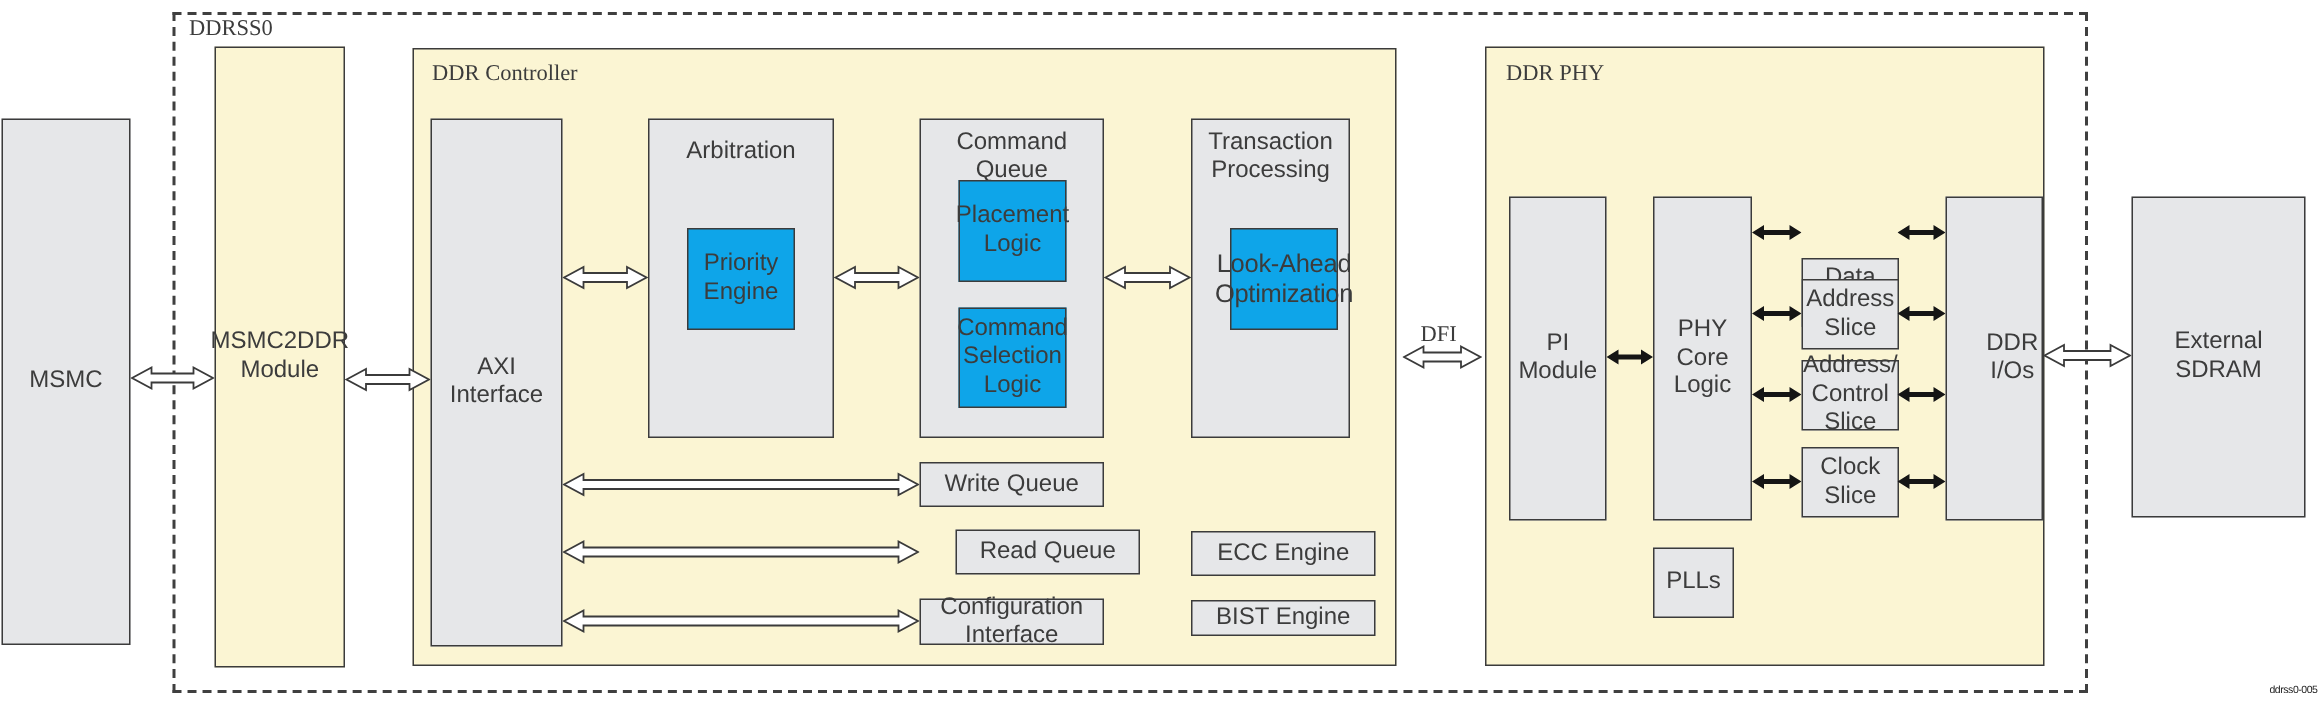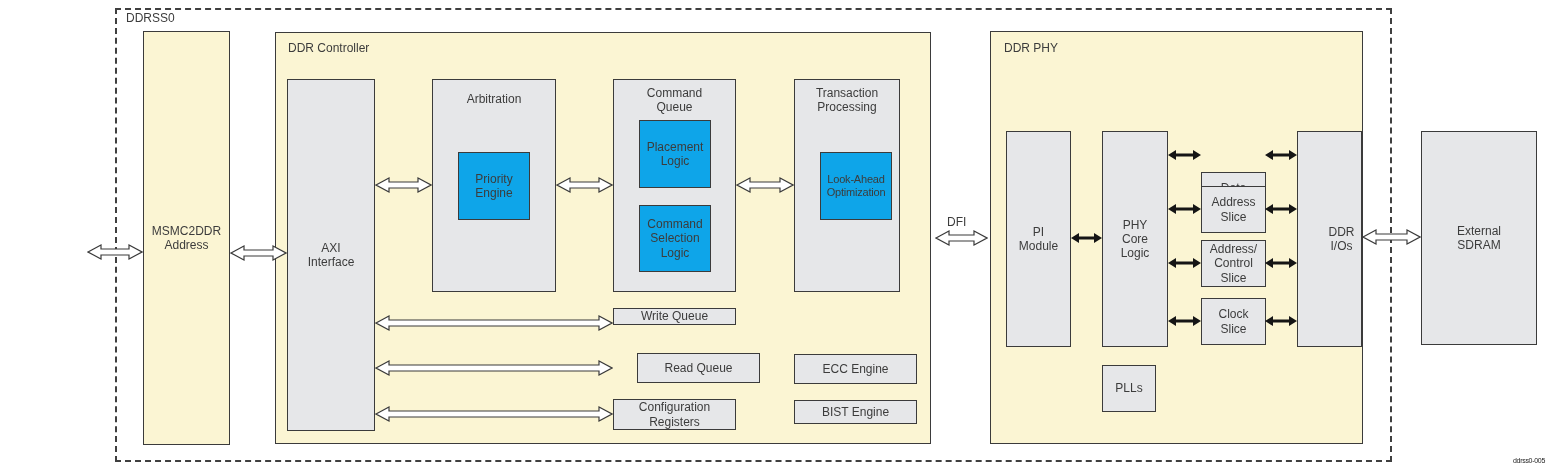--- a/index.html
+++ b/index.html
@@ -9,46 +9,47 @@
   }
   .dashed-frame{
     position:absolute;border:2px dashed #3f3f3f;background:transparent;z-index:0;box-sizing:border-box;
   }
   .panel{
     position:absolute;border:1px solid #3b3b3b;box-sizing:border-box;z-index:1;
   }
   .box{
     position:absolute;border:1px solid #3b3b3b;box-sizing:border-box;z-index:2;
     display:flex;align-items:center;justify-content:center;text-align:center;
-    font-size:12px;line-height:1.18;white-space:pre-line;
+    font-size:16px;line-height:1.18;white-space:pre-line;
   }
   .yellow{background:#FBF5D3;}
   .gray{background:#E6E7E9;}
   .white{background:#0ea5e9;z-index:3;}
   .top-label{align-items:flex-start;padding-top:12px;}
   .top-label2{align-items:flex-start;padding-top:6px;}
-  .tight{font-size:11px;letter-spacing:-0.2px;}
-  .flabel{position:absolute;font-size:12px;white-space:nowrap;z-index:2;}
+  .tight{font-size:17px;letter-spacing:-0.2px;}
+  .flabel{position:absolute;font-size:15px;white-space:nowrap;z-index:2;font-family:Liberation Serif, serif;}
   .arr{position:absolute;z-index:4;display:block;}
   .fig-tag{
     position:absolute;right:2px;top:457px;font-size:7px;color:#222;z-index:2;
     font-family:"Liberation Sans","DejaVu Sans",sans-serif;letter-spacing:-0.3px;
   }
 </style>
 </head>
 <body>
 
 <div id="stage">
 
   <div class="dashed-frame" style="left:115px;top:8px;width:1277px;height:454px;"></div>
   <span class="flabel" style="left:126px;top:11px;">DDRSS0</span>
 
+  <div class="box gray" style="left:1px;top:79px;width:86px;height:351px;">MSMC</div>
 
   <div class="box yellow" style="left:143px;top:31px;width:87px;height:414px;">MSMC2DDR
-Address</div>
+Module</div>
 
   <div class="panel yellow" style="left:275px;top:32px;width:656px;height:412px;"></div>
   <span class="flabel" style="left:288px;top:41px;">DDR Controller</span>
 
   <div class="box gray" style="left:287px;top:79px;width:88px;height:352px;">AXI
 Interface</div>
 
   <div class="box gray top-label" style="left:432px;top:79px;width:124px;height:213px;">Arbitration</div>
   <div class="box white" style="left:458px;top:152px;width:72px;height:68px;">Priority
 Engine</div>
@@ -59,24 +60,24 @@
 Logic</div>
   <div class="box white" style="left:639px;top:205px;width:72px;height:67px;">Command
 Selection
 Logic</div>
 
   <div class="box gray top-label2" style="left:794px;top:79px;width:106px;height:213px;">Transaction
 Processing</div>
   <div class="box white tight" style="left:820px;top:152px;width:72px;height:68px;">Look-Ahead
 Optimization</div>
 
-  <div class="box gray" style="left:613px;top:308px;width:123px;height:17px;">Write Queue</div>
+  <div class="box gray" style="left:613px;top:308px;width:123px;height:30px;">Write Queue</div>
   <div class="box gray" style="left:637px;top:353px;width:123px;height:30px;">Read Queue</div>
   <div class="box gray" style="left:613px;top:399px;width:123px;height:31px;">Configuration
-Registers</div>
+Interface</div>
   <div class="box gray" style="left:794px;top:354px;width:123px;height:30px;">ECC Engine</div>
   <div class="box gray" style="left:794px;top:400px;width:123px;height:24px;">BIST Engine</div>
 
   <span class="flabel" style="left:947px;top:215px;">DFI</span>
 
   <div class="panel yellow" style="left:990px;top:31px;width:373px;height:413px;"></div>
   <span class="flabel" style="left:1004px;top:41px;">DDR PHY</span>
 
   <div class="box gray" style="left:1006px;top:131px;width:65px;height:216px;">PI
 Module</div>

